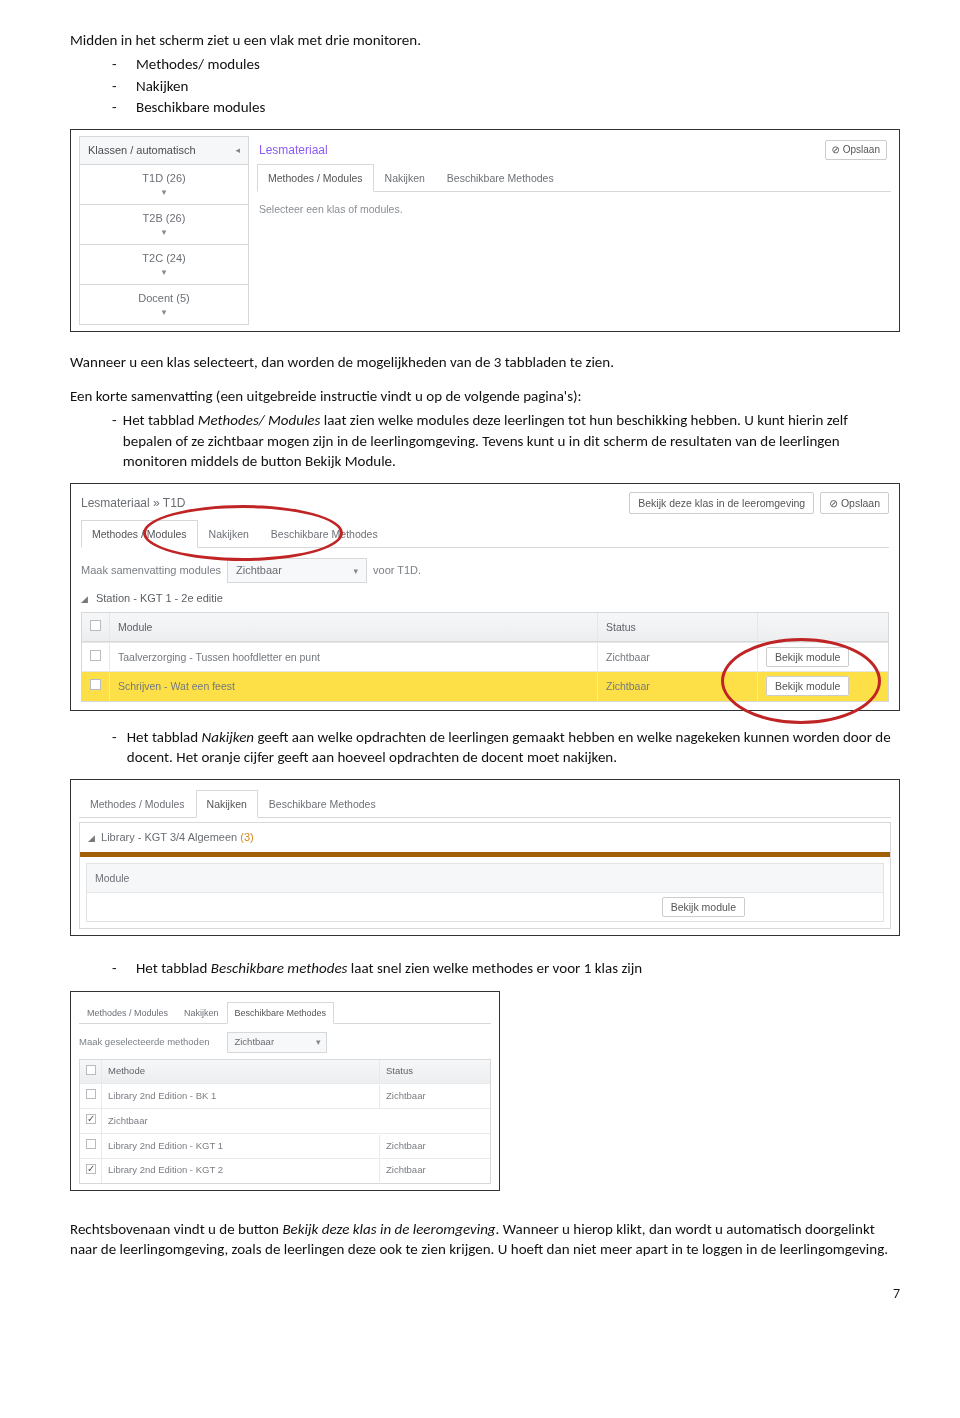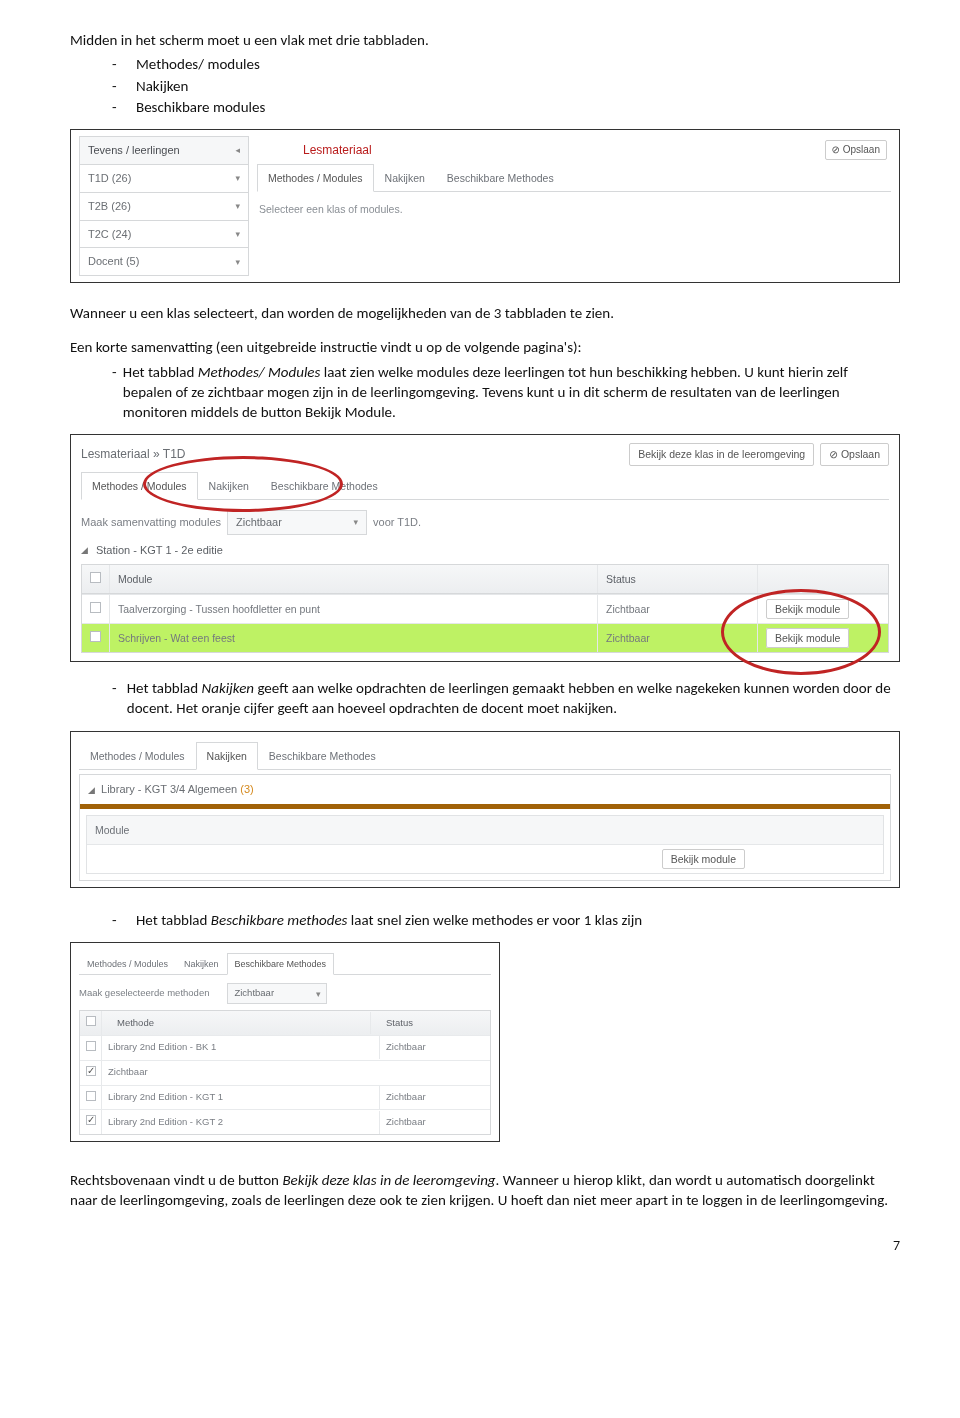--- a/index.html
+++ b/index.html
@@ -30,25 +30,25 @@
   .shot1 { display: flex; }
   .sidebar { width: 170px; }
   .side-head {
     display: flex; justify-content: space-between; align-items: center;
     padding: 6px 8px; border: 1px solid #d6d8da; background: #f6f7f8;
     color: #4a4d52; font-size: 11px;
   }
   .side-row {
     display: flex; justify-content: space-between; align-items: center;
     padding: 6px 8px; border: 1px solid #d6d8da; border-top: 0;
-    color: #6b6f74; font-size: 11px;
+    color: #6b6f74; font-size: 11px; flex-direction: column;
   }
   .caret { color: #888; font-size: 9px; }
   .main1 { flex: 1; padding-left: 8px; position: relative; }
-  .sect-title { font-size: 12px; color: #b91c1c; padding: 6px 0 2px 2px; margin-left: 44px; }
+  .sect-title { font-size: 12px; color: #8b5cf6; padding: 6px 0 2px 2px; }
   .opslaan { position: absolute; right: 4px; top: 4px; border: 1px solid #ccc; border-radius: 2px; padding: 2px 6px; background: #fff; color: #555; font-size: 10px; }
   .tabs { display: flex; gap: 0; border-bottom: 1px solid #d6d8da; margin-top: 4px; }
   .tab { padding: 6px 10px; border: 1px solid transparent; border-bottom: none; color: #6d7177; font-size: 10.5px; }
   .tab.active { border: 1px solid #d6d8da; border-bottom: 1px solid #fff; background: #fff; margin-bottom: -1px; color: #555; }
   .hint { padding: 10px 2px 22px 2px; color: #8a8f95; font-size: 10.5px; }
   
   .shot2-pad { padding: 8px 10px; }
   .bc { color: #6a6e73; font-size: 12px; margin-bottom: 6px; display: flex; align-items: center; }
   .bc .right { margin-left: auto; display: flex; gap: 6px; align-items: center; }
   .btn-lite { border: 1px solid #ccc; padding: 3px 8px; background: #fff; color: #555; font-size: 10.5px; border-radius: 2px; }
@@ -60,21 +60,21 @@
   .grid-head, .grid-row {
     display: grid;
     grid-template-columns: 28px 1fr 160px 130px;
     align-items: center;
     font-size: 10.5px;
   }
   .grid-head { background: linear-gradient(#f6f7f8,#eceef0); color: #5d6167; border-bottom: 1px solid #d6d8da; }
   .grid-head > div, .grid-row > div { padding: 7px 8px; border-right: 1px solid #e5e7e9; }
   .grid-head > div:last-child, .grid-row > div:last-child { border-right: none; }
   .grid-row { border-top: 1px solid #e5e7e9; color: #74787e; }
-  .grid-row.alt { background: #bef264; }
+  .grid-row.alt { background: #fde047; }
   .chk { width: 11px; height: 11px; border: 1px solid #b8bcc1; display: inline-block; background: #fff; }
   .btn-mod { border: 1px solid #ccc; padding: 3px 8px; background: #fff; font-size: 10.5px; color: #555; border-radius: 2px; }
   .ellip1 {
     position: absolute; border: 3px solid #c02424; border-radius: 50%;
     width: 200px; height: 56px; left: 72px; top: 21px; pointer-events: none;
   }
   .ellip2 {
     position: absolute; border: 3px solid #c02424; border-radius: 50%;
     width: 160px; height: 86px; right: 18px; top: 154px; pointer-events: none;
   }
@@ -94,53 +94,53 @@
   .shot4 { width: 430px; font-size: 9.5px; }
   .shot4-pad { padding: 6px 8px; }
   .tabs4 .tab { padding: 4px 7px; font-size: 9px; }
   .maak4 { font-size: 9.5px; margin: 8px 0 6px 0; display: flex; align-items: center; gap: 18px; color: #7c8086; }
   .sel4 { min-width: 100px; font-size: 9.5px; padding: 3px 6px; }
   .grid4-head, .grid4-row {
     display: grid; grid-template-columns: 22px 1fr 110px;
     font-size: 9.5px; align-items: center;
   }
   .grid4 { border: 1px solid #d6d8da; }
-  .grid4-head { background: linear-gradient(#f6f7f8,#eceef0); color: #5f6369; gap: 9px; }
+  .grid4-head { background: linear-gradient(#f6f7f8,#eceef0); color: #5f6369; }
   .grid4-head > div, .grid4-row > div { padding: 5px 6px; border-right: 1px solid #e7e9eb; }
   .grid4-head > div:last-child, .grid4-row > div:last-child { border-right: none; }
   .grid4-row { border-top: 1px solid #e8eaec; color: #7a7e84; }
   .chk4 { width: 10px; height: 10px; border: 1px solid #b8bcc1; display: inline-block; background: #fff; position: relative; }
   .chk4.on::after { content:"✓"; position:absolute; left:0; top:-3px; font-size:10px; color:#555; }
   .pagenum { text-align: right; font-size: 14px; margin-top: 26px; }
   .para-block { margin-top: 20px; }
 </style>
 </head>
 <body>
 
-<p>Midden in het scherm moet u een vlak met drie tabbladen.</p>
+<p>Midden in het scherm ziet u een vlak met drie monitoren.</p>
 <div class="indent-list">
   <div class="row">
       <span class="dash">-</span>
       <span>Methodes/ modules</span>
     </div>
   <div class="row">
       <span class="dash">-</span>
       <span>Nakijken</span>
     </div>
   <div class="row">
       <span class="dash">-</span>
       <span>Beschikbare modules</span>
     </div>
 </div>
 
 <div class="shot">
   <div class="shot-inner shot1">
     <div class="sidebar">
       <div class="side-head">
-        <span>Tevens / leerlingen</span>
+        <span>Klassen / automatisch</span>
         <span class="caret">◂</span>
       </div>
       <div class="side-row">
           <span>T1D (26)</span>
           <span class="caret">▾</span>
         </div>
       <div class="side-row">
           <span>T2B (26)</span>
           <span class="caret">▾</span>
         </div>

